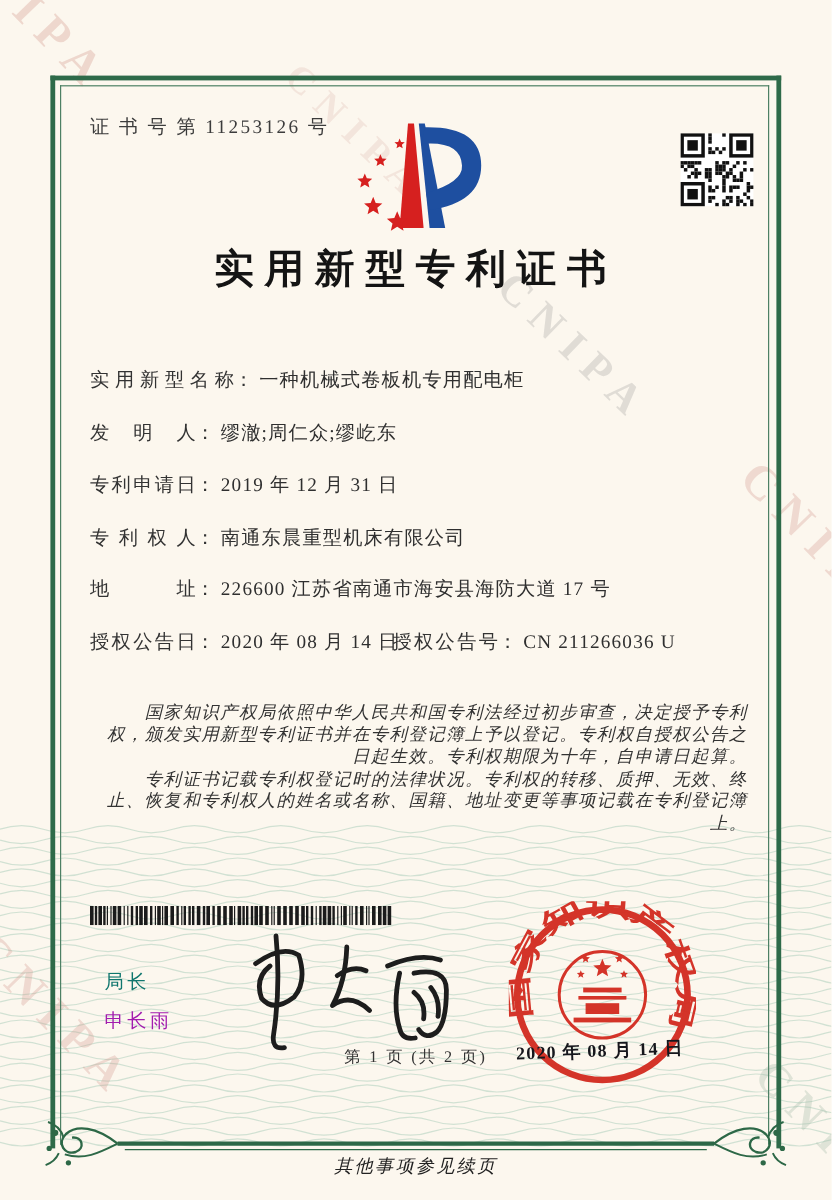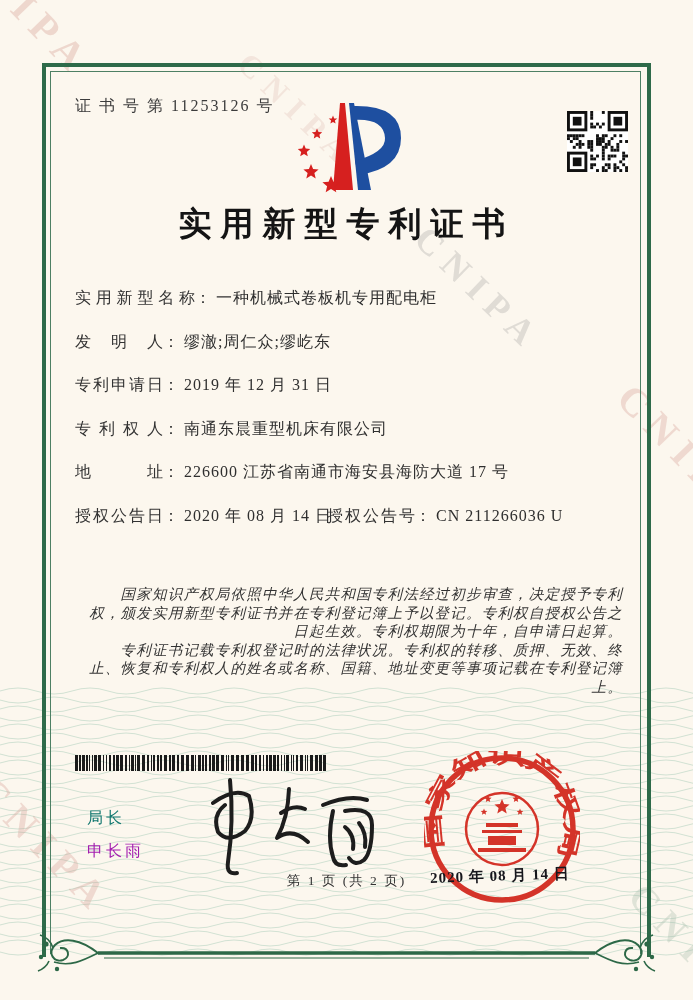--- a/index.html
+++ b/index.html
@@ -29,21 +29,21 @@
   
   .content{position:absolute; inset:0; z-index:3;}
   .cert-no{position:absolute; left:75px; top:96px; font-size:16px; letter-spacing:2px; color:#3c3c3c;}
   .logo{position:absolute; left:282px; top:100px;}
   .qr{position:absolute; left:567px; top:111px;}
   .title{position:absolute; left:0; top:202px; width:100%; margin:0; text-align:center;
     font-size:33px; font-weight:700; letter-spacing:9px; color:#141414;}
   .fields{position:absolute; left:75px; top:286px; width:566px; font-size:16px; color:#333;}
   .f-row{position:relative; line-height:24px; margin-bottom:19.5px; white-space:nowrap;}
   .f-label{display:inline-block; width:88px; text-align:justify; text-align-last:justify; color:#333;}
-  .f-row.wide .f-label{width:120px;}
+  .f-row.wide .f-label{width:120px;margin-top:20px;}
   .f-colon{margin-right:5px;}
   .f-value{letter-spacing:1px; color:#2f2f2f;}
   .g2{position:absolute; left:252px; top:0;}
   .paras{position:absolute; left:75px; top:585px; width:548px; font-size:14.5px;
     line-height:18.6px; letter-spacing:1.2px; color:#333; font-style:italic;}
   .paras p{margin:0; text-indent:2em;text-align:right;}
   .barcode{position:absolute; left:75px; top:755px;}
   .sig-title{position:absolute; left:87px; top:808px; font-size:16px; letter-spacing:3px; color:#0f766e;}
   .sig-name{position:absolute; left:87px; top:841px; font-size:16px; letter-spacing:3px; color:#a21caf;}
   .sig{position:absolute; left:185px; top:773px;}
@@ -370,14 +370,15 @@
           </g>
         <rect x="62" y="72" width="32" height="4"></rect>
         <rect x="58" y="79" width="40" height="3"></rect>
         <rect x="64" y="85" width="28" height="9"></rect>
         <rect x="54" y="97" width="48" height="4"></rect>
       </g>
     </svg>
     <div class="seal-date">2020 年 08 月 14 日</div>
 
     <div class="page-info">第 1 页 (共 2 页)</div>
+    <div class="footer-note">其他事项参见续页</div>
   </div>
 </div>
 
 </body></html>

